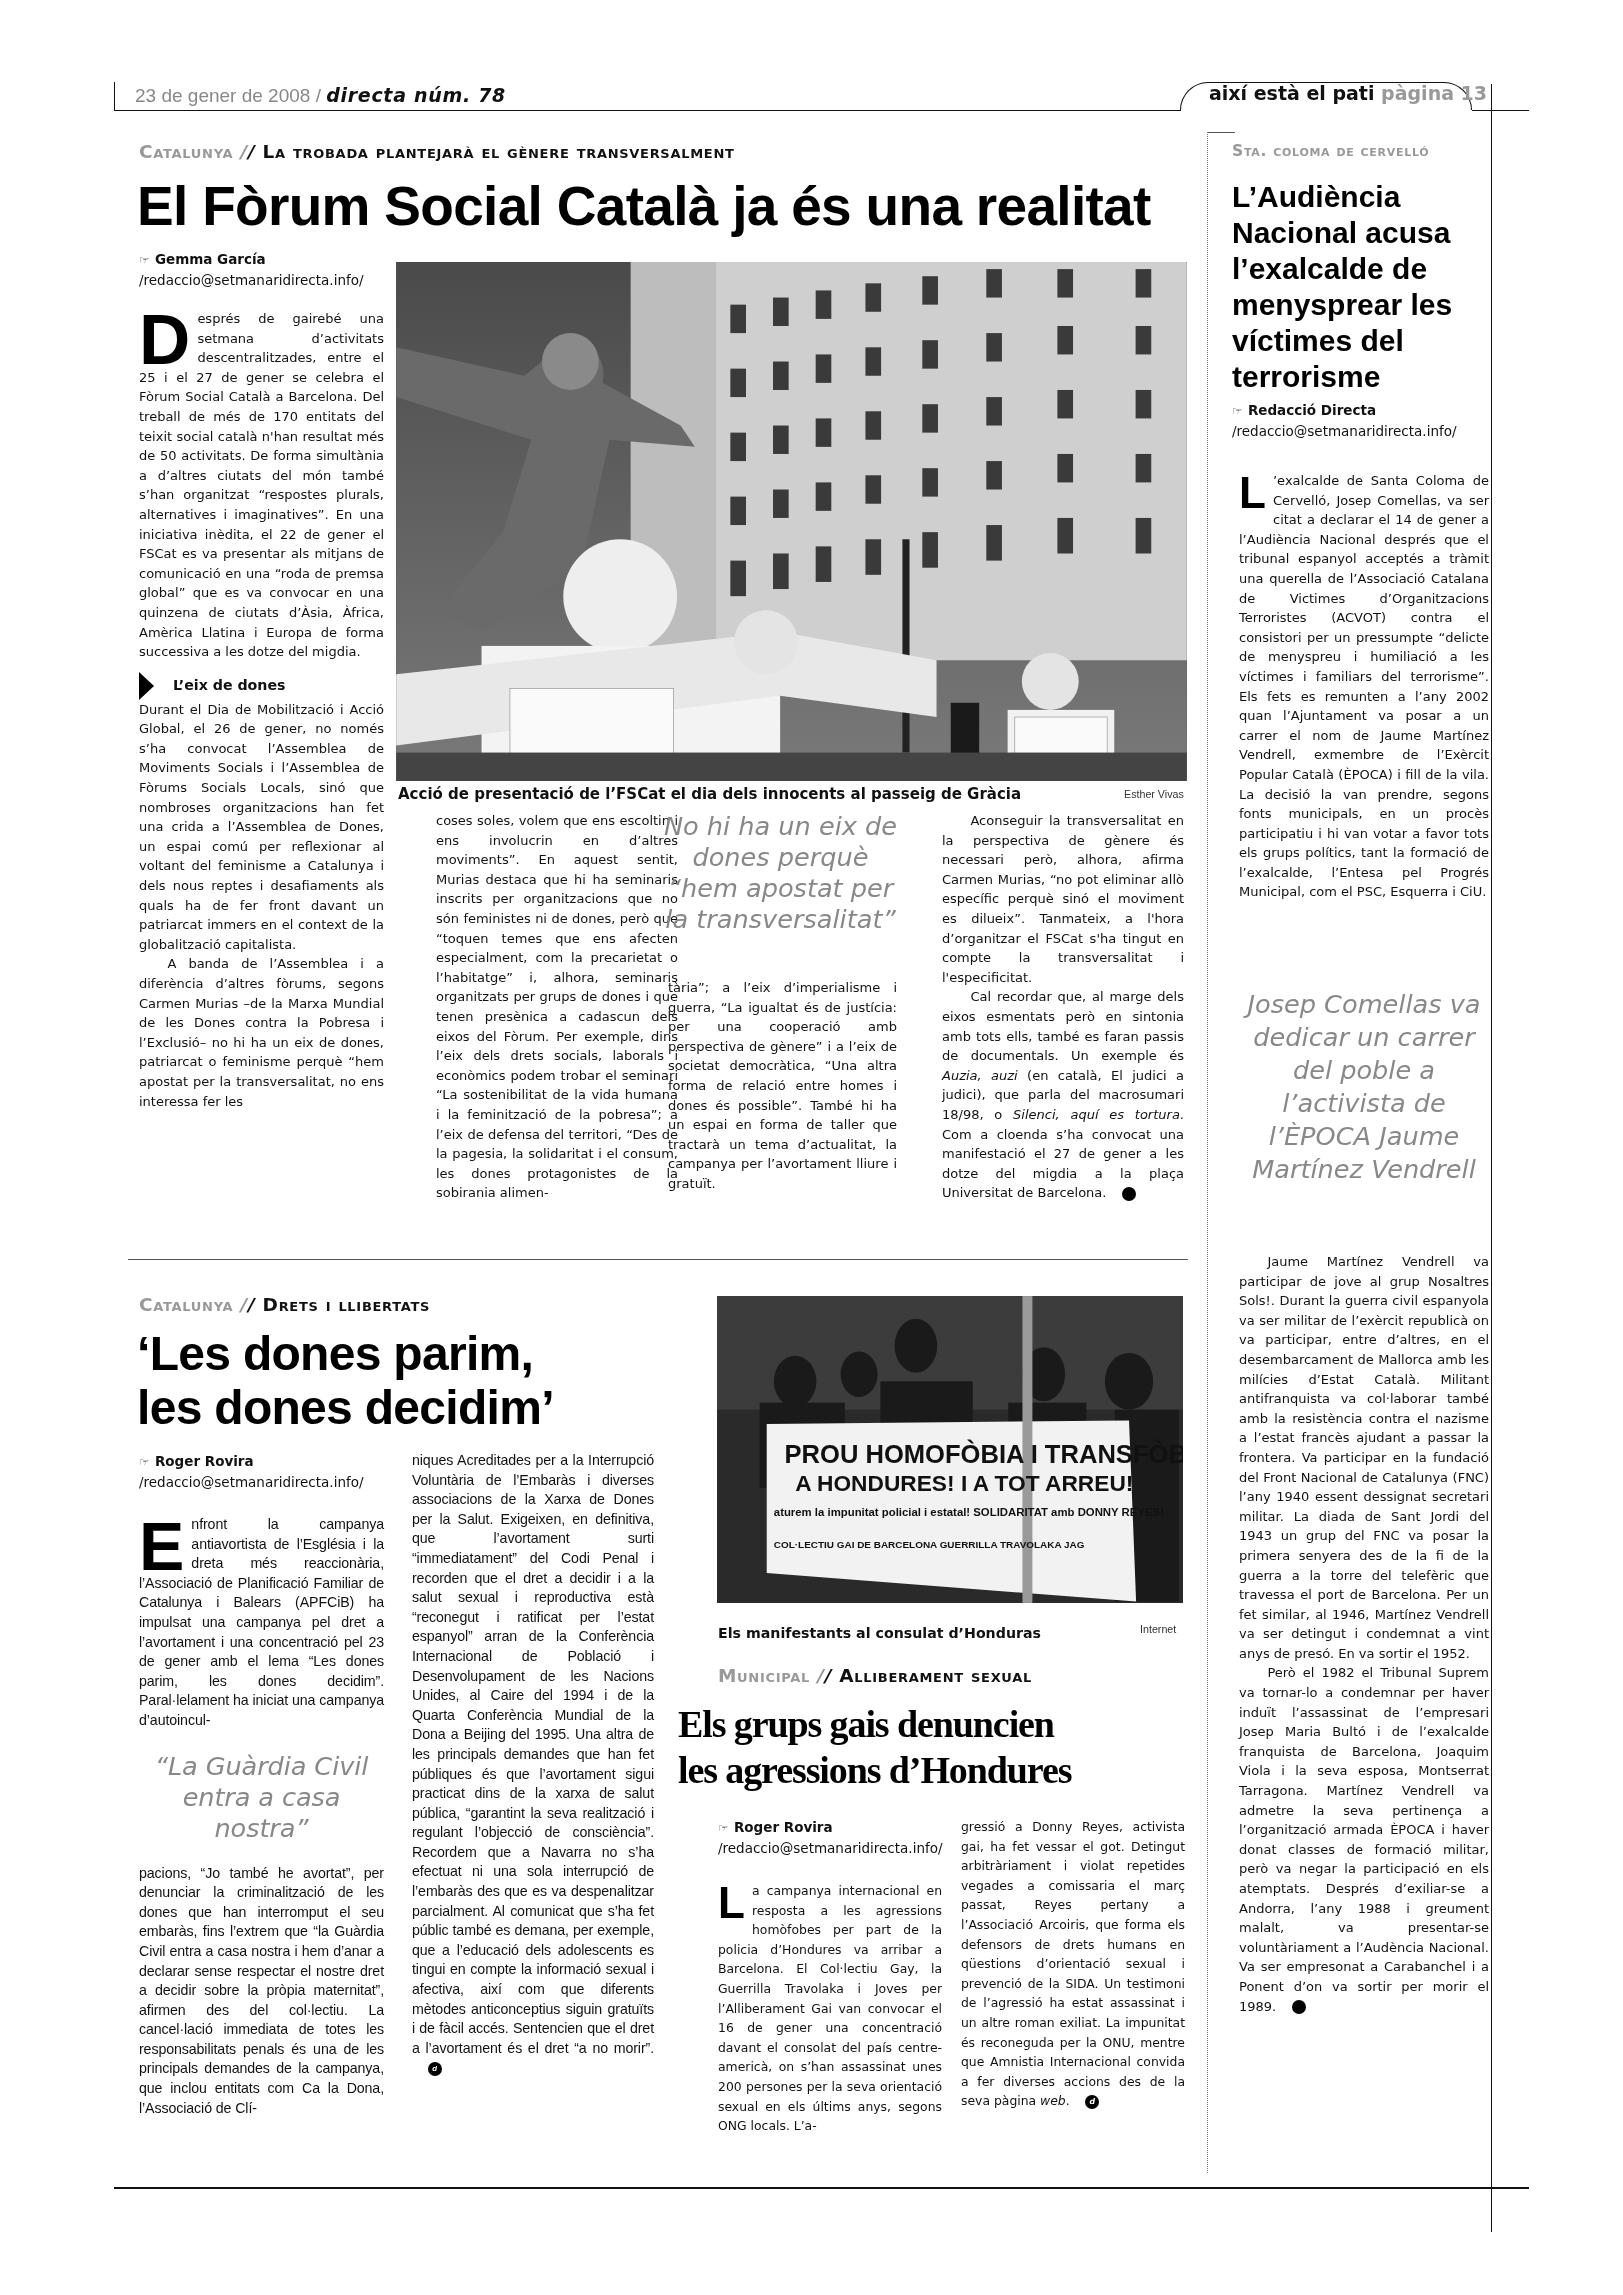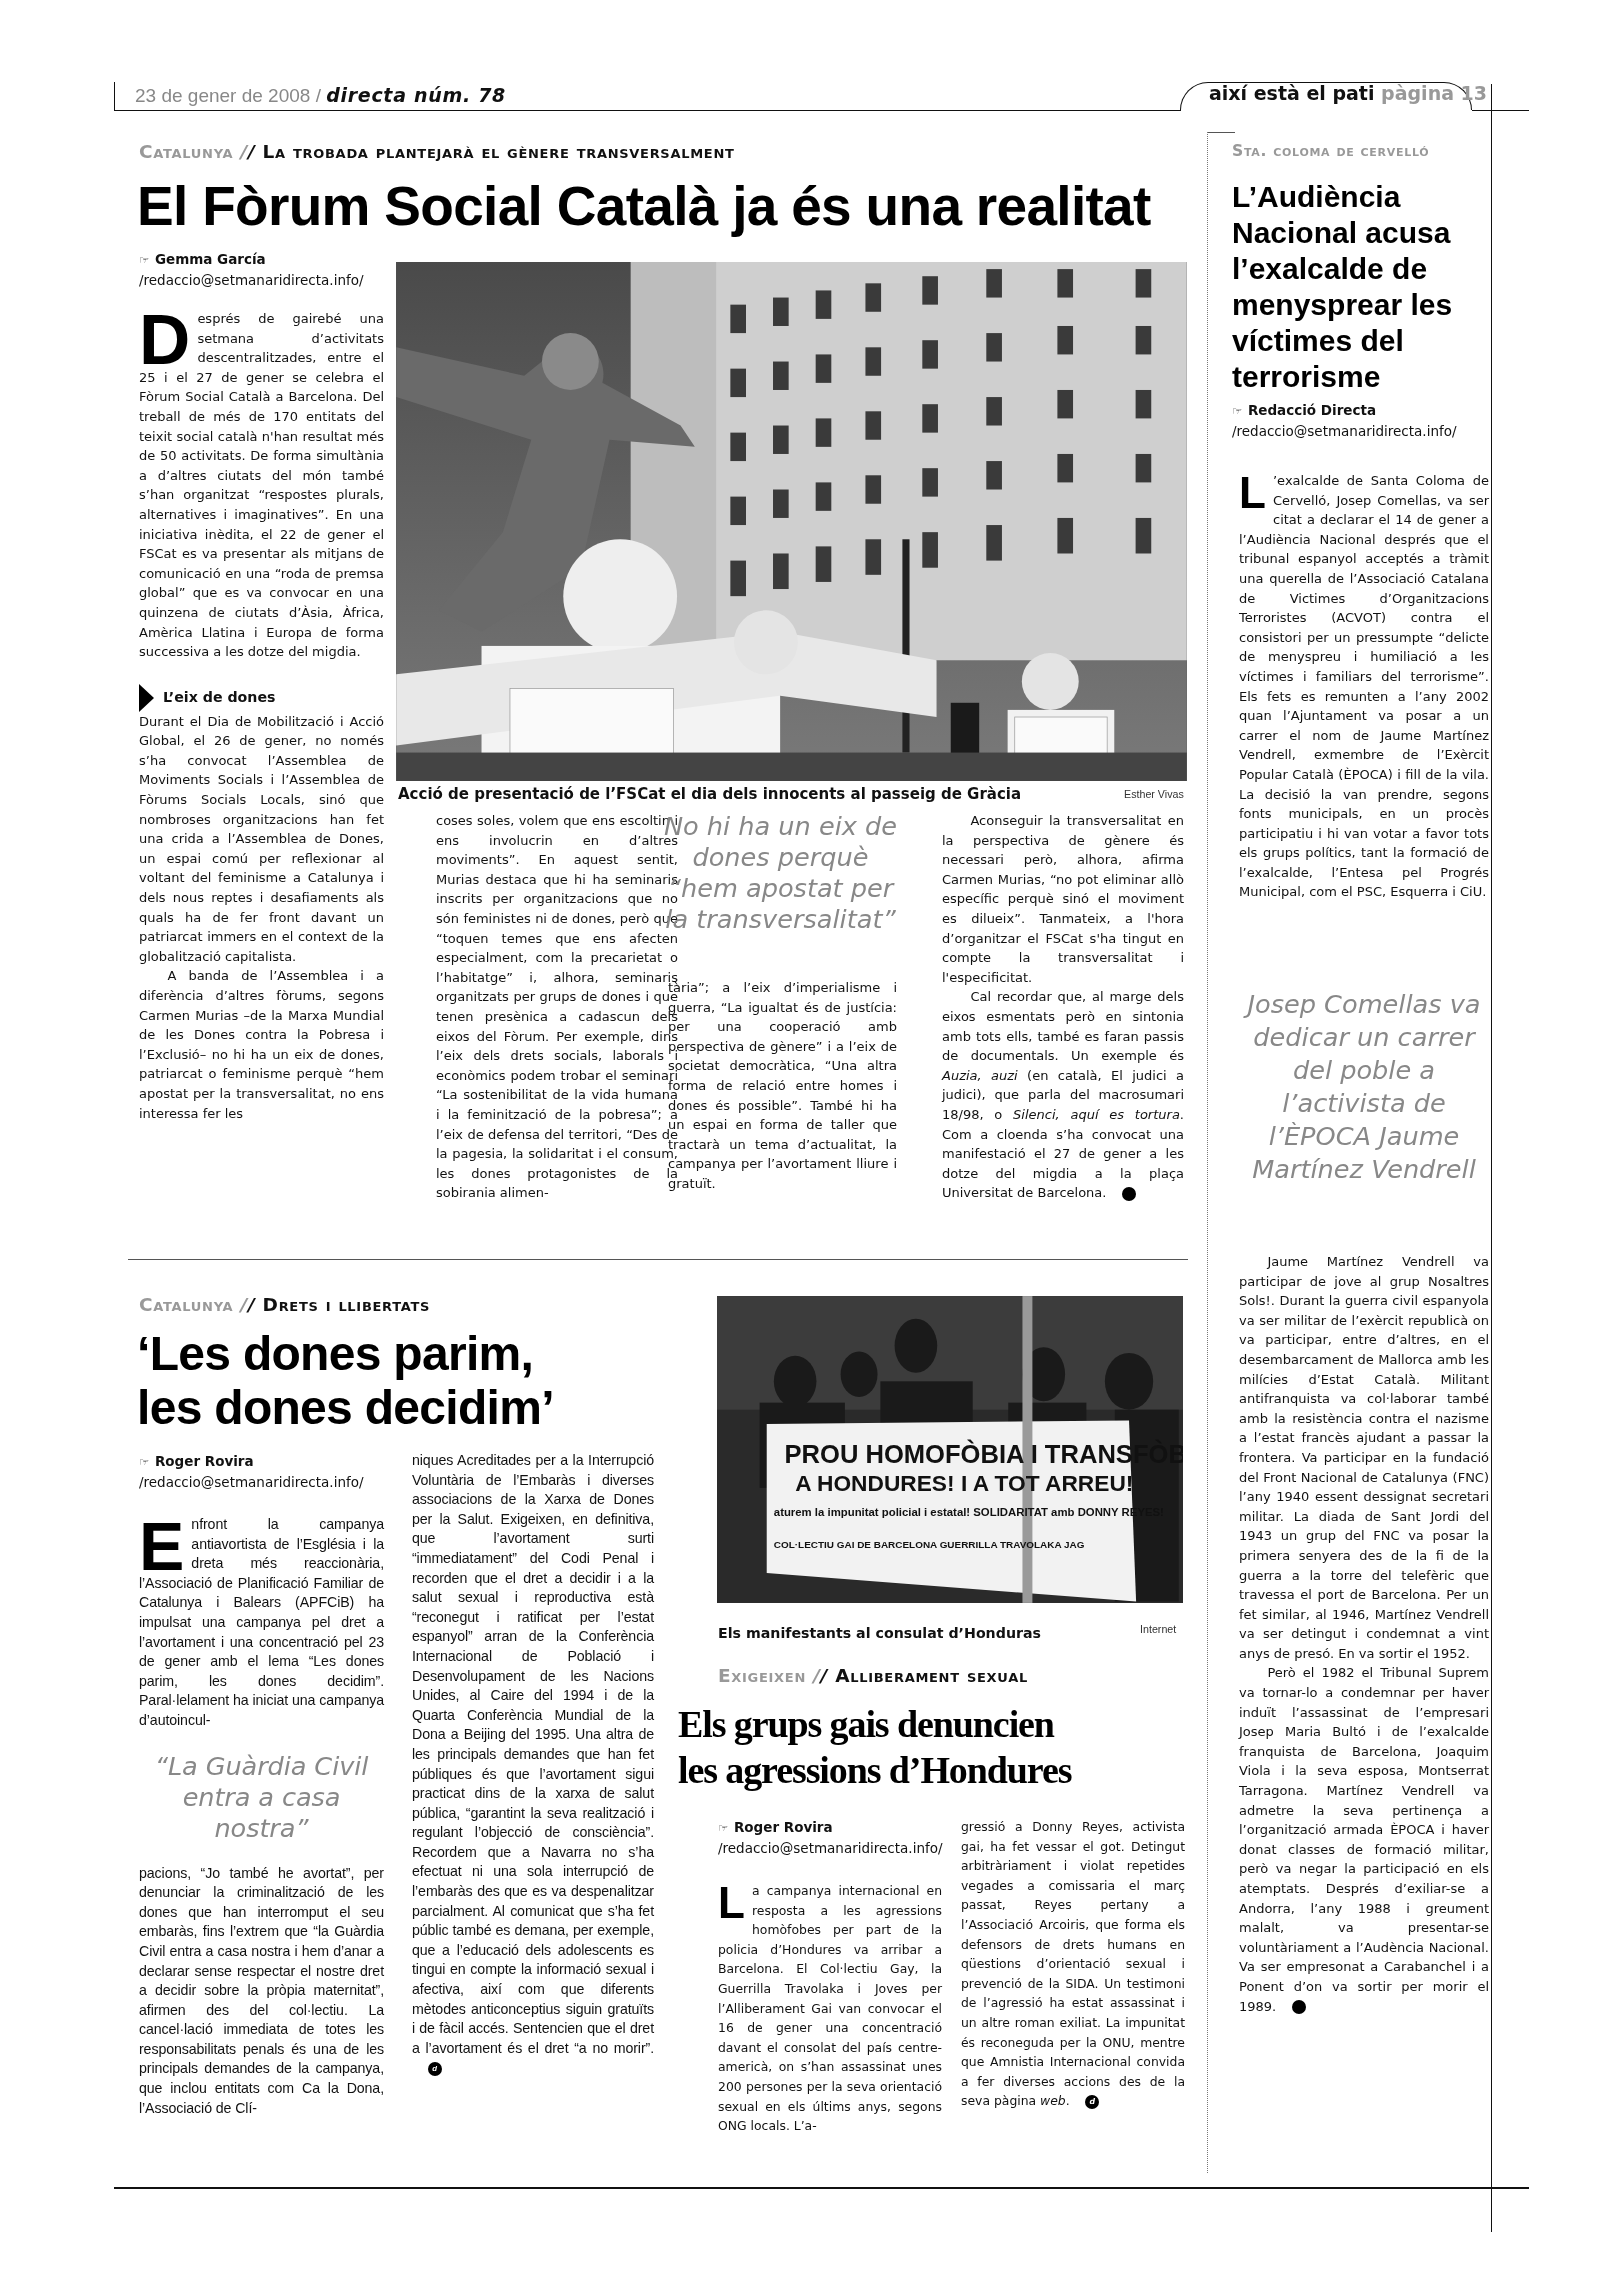--- a/index.html
+++ b/index.html
@@ -19,21 +19,21 @@
   .kicker .sl2 { color: #111; font-style: italic; }
   .headline { font-family: "Liberation Sans", sans-serif; font-weight: bold; color: #000; letter-spacing: -0.7px; }
   .byline { font-family: "DejaVu Sans", sans-serif; font-size: 13.5px; line-height: 20px; }
   .byline .name { font-weight: bold; }
   .byline .hand { font-size: 11.4px; margin-right: 5.7px; }
   .body-text { font-family: "DejaVu Sans", sans-serif; font-size: 13px; line-height: 19.6px; text-align: justify; hyphens: manual; color: #111; }
   .body-text.cond { font-family: "Liberation Sans", sans-serif; font-size: 14.2px; letter-spacing: -0.1px; }
   .body-text p { text-indent: 0; }
   .body-text p.ind { text-indent: 28.4px; }
   .dropcap { float: left; font-family: "Liberation Sans", sans-serif; font-weight: 900; font-size: 71px; line-height: 54px; margin: 4.3px 7.1px 0 0; color: #000; }
-  .subhead { font-weight: bold; font-size: 14.2px; margin: 22px 0 0 0; display: flex; align-items: center; gap: 9px; }
+  .subhead { font-weight: bold; font-size: 14.2px; margin: 10px 0 0 0; display: flex; align-items: center; gap: 19px; }
   .tri { width: 0; height: 0; border-top: 14.2px solid transparent; border-bottom: 14.2px solid transparent; border-left: 15.6px solid #000; }
   .pullquote { font-family: "DejaVu Sans", sans-serif; font-style: italic; color: #888; text-align: center; }
   .photo { position: absolute; overflow: hidden; background: #555; }
   .caption { font-family: "DejaVu Sans", sans-serif; font-weight: bold; font-size: 15px; white-space: nowrap; }
   .credit { font-family: Liberation Sans, sans-serif; font-size: 10.7px; color: #333; }
   .endmark { display: inline-block; width: 14.2px; height: 14.2px; border-radius: 50%; background: #000; color: #fff; font-size: 7.8px; line-height: 14.2px; text-align: center; font-weight: bold; font-style: italic; vertical-align: middle; margin-left: 15.6px; }
 </style>
 </head>
 <body>
 
@@ -234,21 +234,21 @@
       <text x="110" y="275" font-size="32">A HONDURES! I A TOT ARREU!</text>
       <text x="80" y="310" font-size="16">aturem la impunitat policial i estatal! SOLIDARITAT amb DONNY REYES!</text>
       <text x="80" y="355" font-size="14">COL·LECTIU GAI DE BARCELONA   GUERRILLA TRAVOLAKA   JAG</text>
     </g>
   </svg>
 </div>
 <div class="abs caption" style="left:718px; top:1625px; font-size:14.2px;">Els manifestants al consulat d’Honduras</div>
 <div class="abs credit" style="left:1140px; top:1623px;">Internet</div>
 
 <div class="abs kicker" style="left:718px; top:1665px;">
-  <span class="sec">Exigeixen</span>
+  <span class="sec">Municipal</span>
   <span class="sl1">/</span><span class="sl2">/</span>
   <span>Alliberament sexual</span>
 </div>
 <h2 class="abs headline" style="left:678px; top:1701px; font-size:38px; line-height:46px; white-space:nowrap; letter-spacing:-1.1px;font-family:Liberation Serif, serif;">
   <div>Els grups gais denuncien</div>
   <div>les agressions d’Hondures</div>
 </h2>
 
 <div class="abs byline" style="left:718px; top:1817px; width:242px;">
   <div><span class="hand">☞</span><span class="name">Roger Rovira</span></div>

